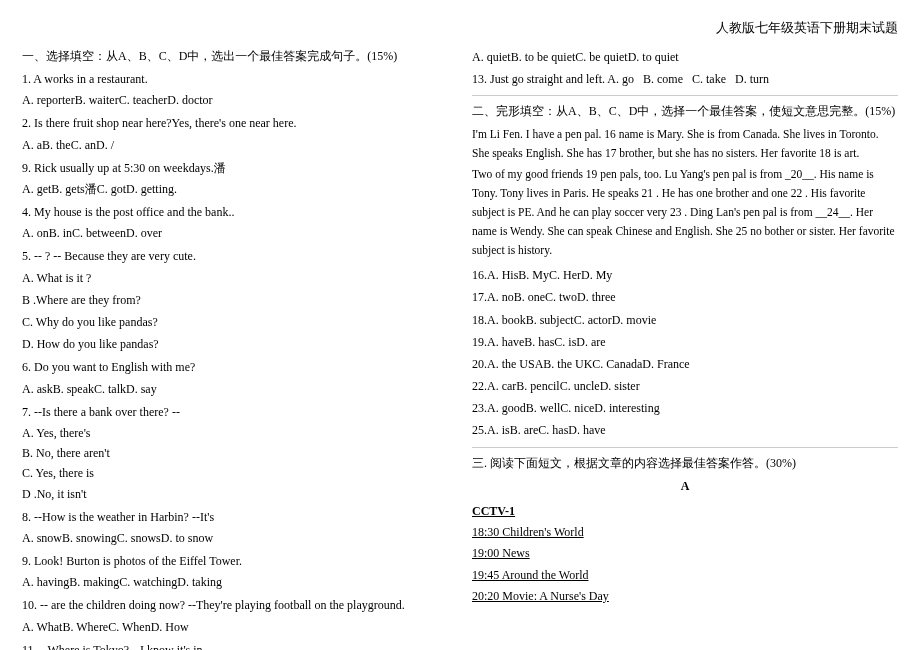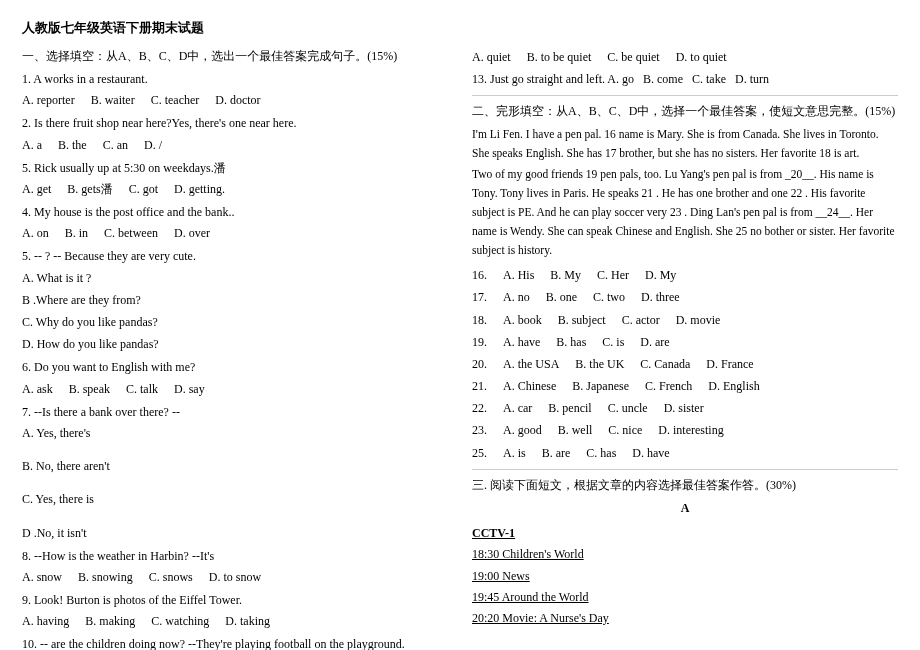--- a/index.html
+++ b/index.html
@@ -20,35 +20,34 @@
     .left-col {
       flex: 1;
       min-width: 0;
     }
     .right-col {
       flex: 1;
       min-width: 0;
     }
     .page-title {
       font-size: 13px;
-      font-weight: bold;
-      text-align: left;
+      font-weight: normal;
+      text-align: right;
       margin-bottom: 8px;
     }
     .section-title {
       font-weight: normal;
       margin-bottom: 4px;
       font-size: 12px;
     }
     .question-block {
       margin-bottom: 4px;
     }
     .options-row {
       display: flex;
-      gap: 16px;
       margin-top: 1px;
       margin-bottom: 3px;
       flex-wrap: wrap;
     }
     .option {
       white-space: nowrap;
     }
     p {
       margin-bottom: 2px;
     }
@@ -86,21 +85,21 @@
       <p><span>2. Is there</span> <span>fruit shop near here?Yes, there's one near here.</span></p>
       <div class="options-row">
         <span class="option">A. a</span>
         <span class="option">B. the</span>
         <span class="option">C. an</span>
         <span class="option">D. /</span>
       </div>
     </div>
 
     <div class="question-block">
-      <p><span>5. Rick usually</span> <span>up at 5:30 on weekdays.潘</span></p>
+      <p><span>9. Rick usually</span> <span>up at 5:30 on weekdays.潘</span></p>
       <div class="options-row">
         <span class="option">A. get</span>
         <span class="option">B. gets潘</span>
         <span class="option">C. got</span>
         <span class="option">D. getting.</span>
       </div>
     </div>
 
     <div class="question-block">
       <p><span>4. My house is</span> <span>the post office and the bank..</span></p>
@@ -127,21 +126,21 @@
       <div class="options-row">
         <span class="option">A. ask</span>
         <span class="option">B. speak</span>
         <span class="option">C. talk</span>
         <span class="option">D. say</span>
       </div>
     </div>
 
     <div class="question-block">
       <p><span>7. --Is there a bank over there?  --</span></p>
-      <div class="options-row" style="flex-direction: column; gap: 14px;">
+      <div class="options-row" style="flex-direction: column; gap: 1px;">
         <span class="option">A. Yes, there's</span>
         <span class="option">B. No, there aren't</span>
         <span class="option">C. Yes, there is</span>
         <span class="option">D .No, it isn't</span>
       </div>
     </div>
 
     <div class="question-block">
       <p><span>8. --How is the weather in Harbin?  --It's</span></p>
       <div class="options-row">
@@ -239,27 +238,20 @@
         <span class="option">D. are</span>
       </div>
       <div class="options-row">
         <span>20.</span>
         <span class="option">A. the USA</span>
         <span class="option">B. the UK</span>
         <span class="option">C. Canada</span>
         <span class="option">D. France</span>
       </div>
       <div class="options-row">
-        <span>21.</span>
-        <span class="option">A. Chinese</span>
-        <span class="option">B. Japanese</span>
-        <span class="option">C. French</span>
-        <span class="option">D. English</span>
-      </div>
-      <div class="options-row">
         <span>22.</span>
         <span class="option">A. car</span>
         <span class="option">B. pencil</span>
         <span class="option">C. uncle</span>
         <span class="option">D. sister</span>
       </div>
       <div class="options-row">
         <span>23.</span>
         <span class="option">A. good</span>
         <span class="option">B. well</span>

